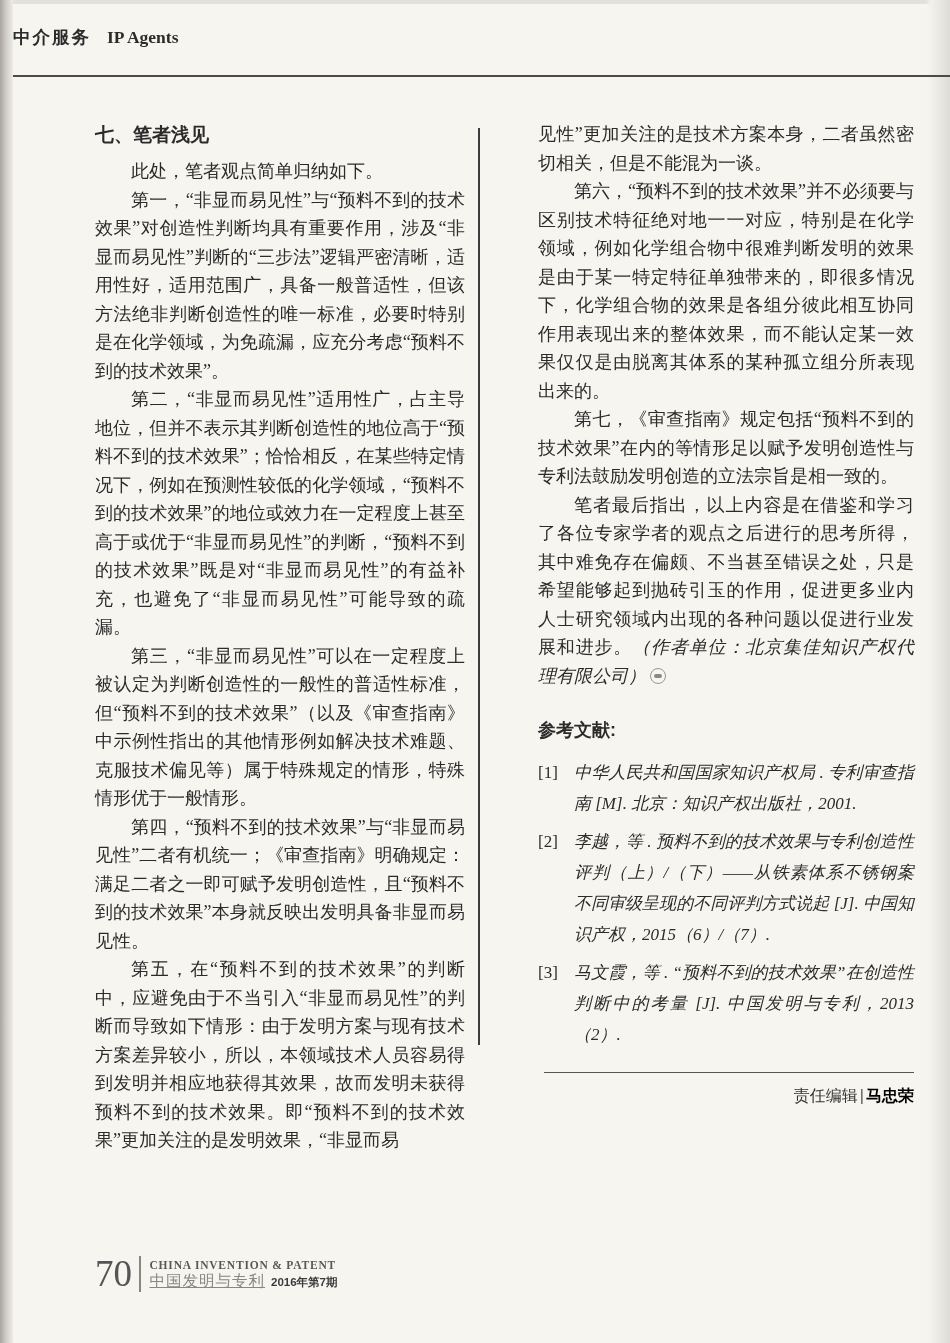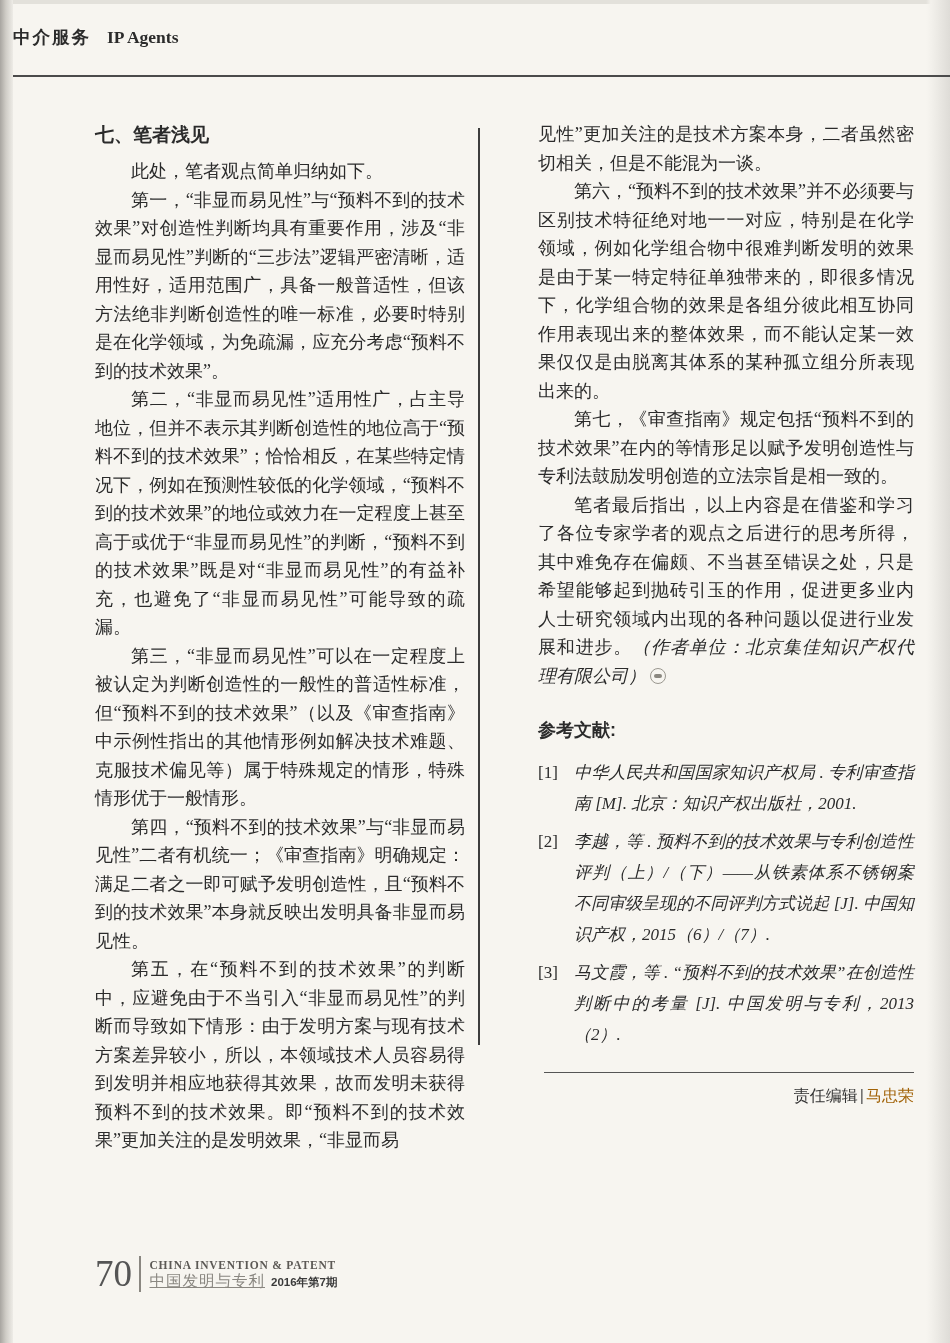--- a/index.html
+++ b/index.html
@@ -39,21 +39,21 @@
   
   .refs{margin-top:26px;}
   .refs-heading{font-family:"Liberation Sans","DejaVu Sans",sans-serif;font-size:18px;font-weight:700;margin:0 0 12px 0;text-align:left;}
   .ref-item{display:flex;font-size:17px;line-height:31px;margin-bottom:7px;font-style:italic;}
   .ref-label{width:36px;flex:none;font-style:normal;}
   .ref-text{flex:1;text-align:justify;}
 
   
   .editor-block{margin-top:22px;margin-left:6px;border-top:1.5px solid #555;padding-top:9px;text-align:right;
     font-family:"Liberation Sans","DejaVu Sans",sans-serif;font-size:16px;color:#333;}
-  .editor-block .name{font-weight:400;color:#a16207;}
+  .editor-block .name{font-weight:700;color:#000000;}
   .editor-block .sep{margin:0 2px;color:#555;}
 
   
   .page-footer{position:absolute;left:95px;top:1254px;display:flex;align-items:center;}
   .page-num{font-family:Liberation Serif, serif;font-size:37px;font-weight:400;color:#555;line-height:40px;}
   .footer-bar{width:1.5px;height:36px;background:#8a8781;margin:0 9px 0 7px;}
   .footer-text{display:flex;flex-direction:column;justify-content:center;}
   .footer-en{font-family:"Liberation Serif","DejaVu Serif",serif;font-size:11.5px;font-weight:700;letter-spacing:.8px;color:#5c5955;line-height:14px;}
   .footer-zh-line{display:flex;align-items:baseline;line-height:18px;}
   .footer-zh{font-family:"Liberation Sans","DejaVu Sans",sans-serif;font-size:15.5px;color:#8a8781;letter-spacing:1px;text-decoration:underline;}

